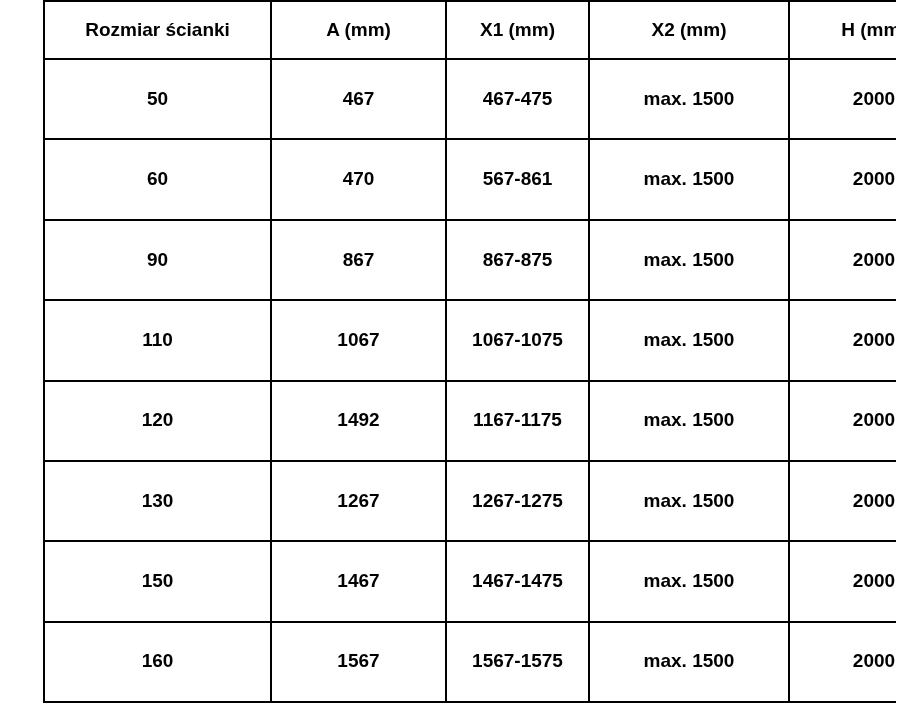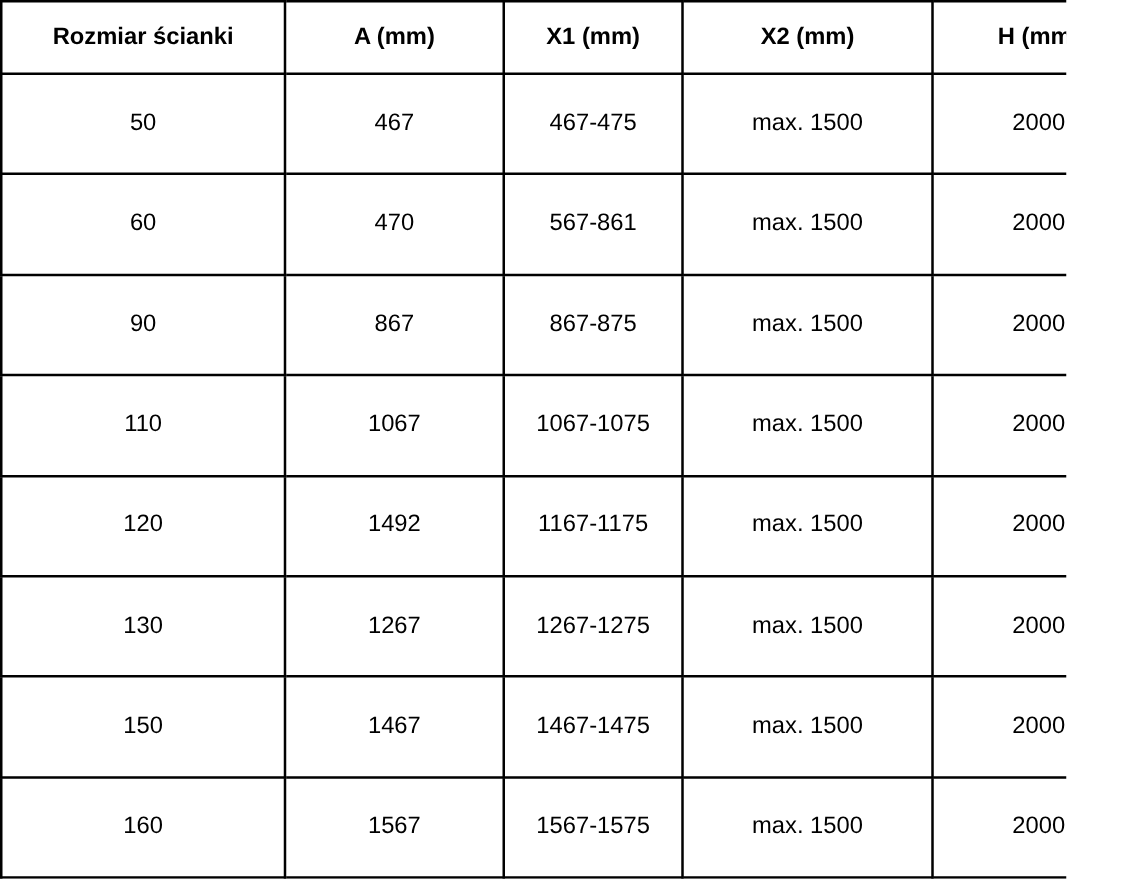--- a/index.html
+++ b/index.html
@@ -11,20 +11,21 @@
     width: 915px;
     height: 703px;
     font-family: "Liberation Sans", sans-serif;
     color: #000000;
   }
   .sheet {
     width: 853px;
     height: 703px;
     box-sizing: border-box;
     overflow: hidden;
+    margin-left: 43px;
   }
   table.spec-table {
     border-collapse: collapse;
     width: 915px;
     height: 703px;
     table-layout: fixed;
   }
   table.spec-table th,
   table.spec-table td {
     border: 2px solid #000000;
@@ -33,21 +34,21 @@
     font-size: 19px;
     padding: 0;
     line-height: 1.2;
   }
   table.spec-table thead th {
     font-weight: bold;
     height: 56px;
     font-size: 19px;
   }
   table.spec-table tbody td {
-    font-weight: normal;
+    font-weight: bold;
     height: 54px;
   }
   
   col.c0 { width: 227px; }
   col.c1 { width: 175px; }
   col.c2 { width: 143px; }
   col.c3 { width: 200px; }
   col.c4 { width: 170px; }
 </style>
 </head>

